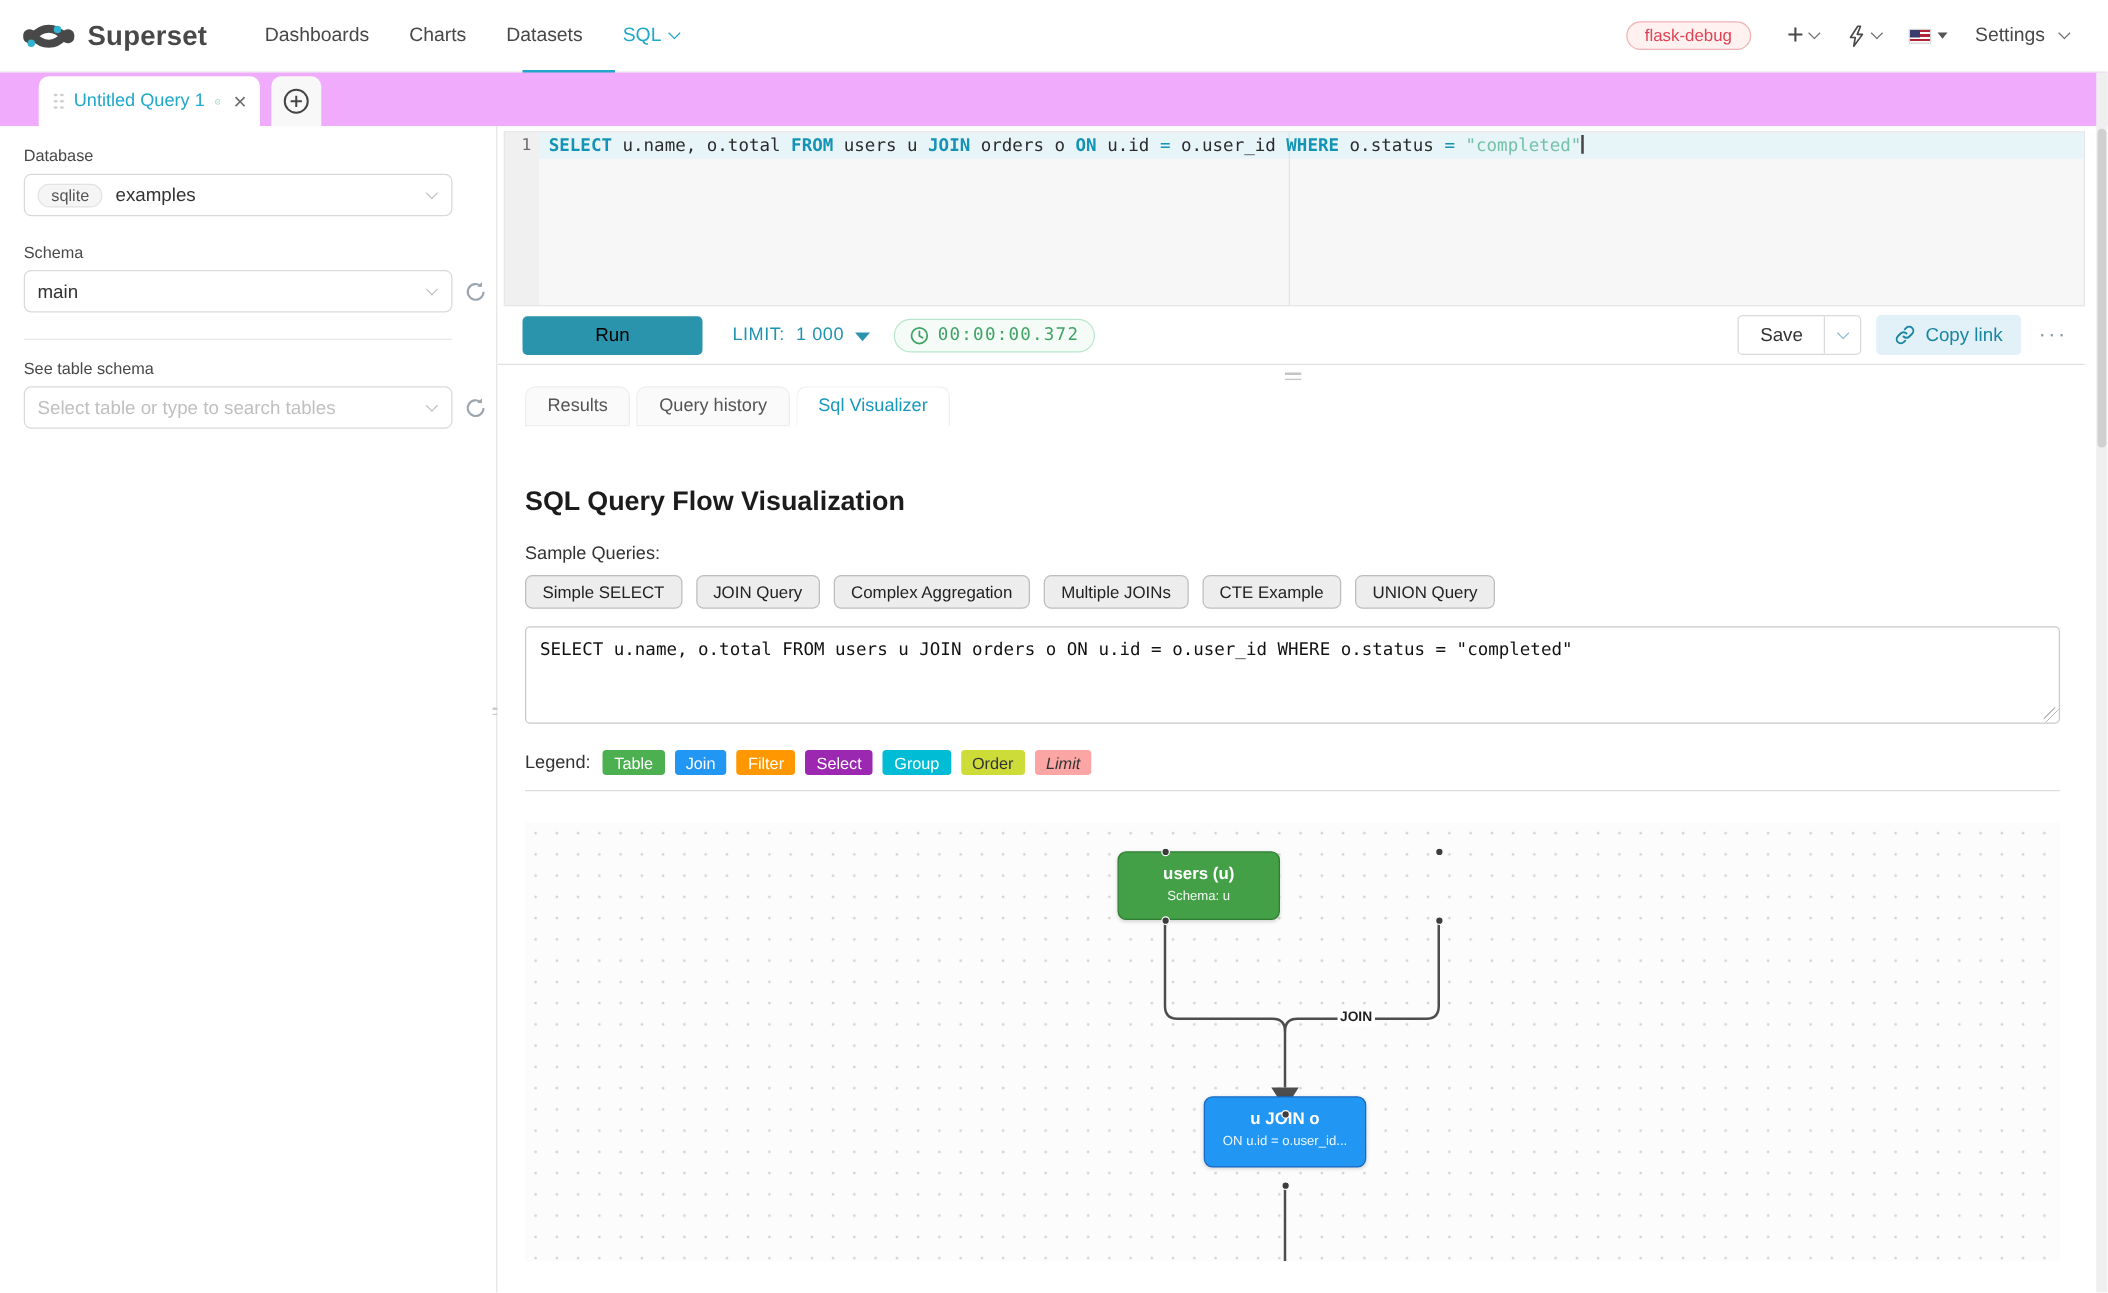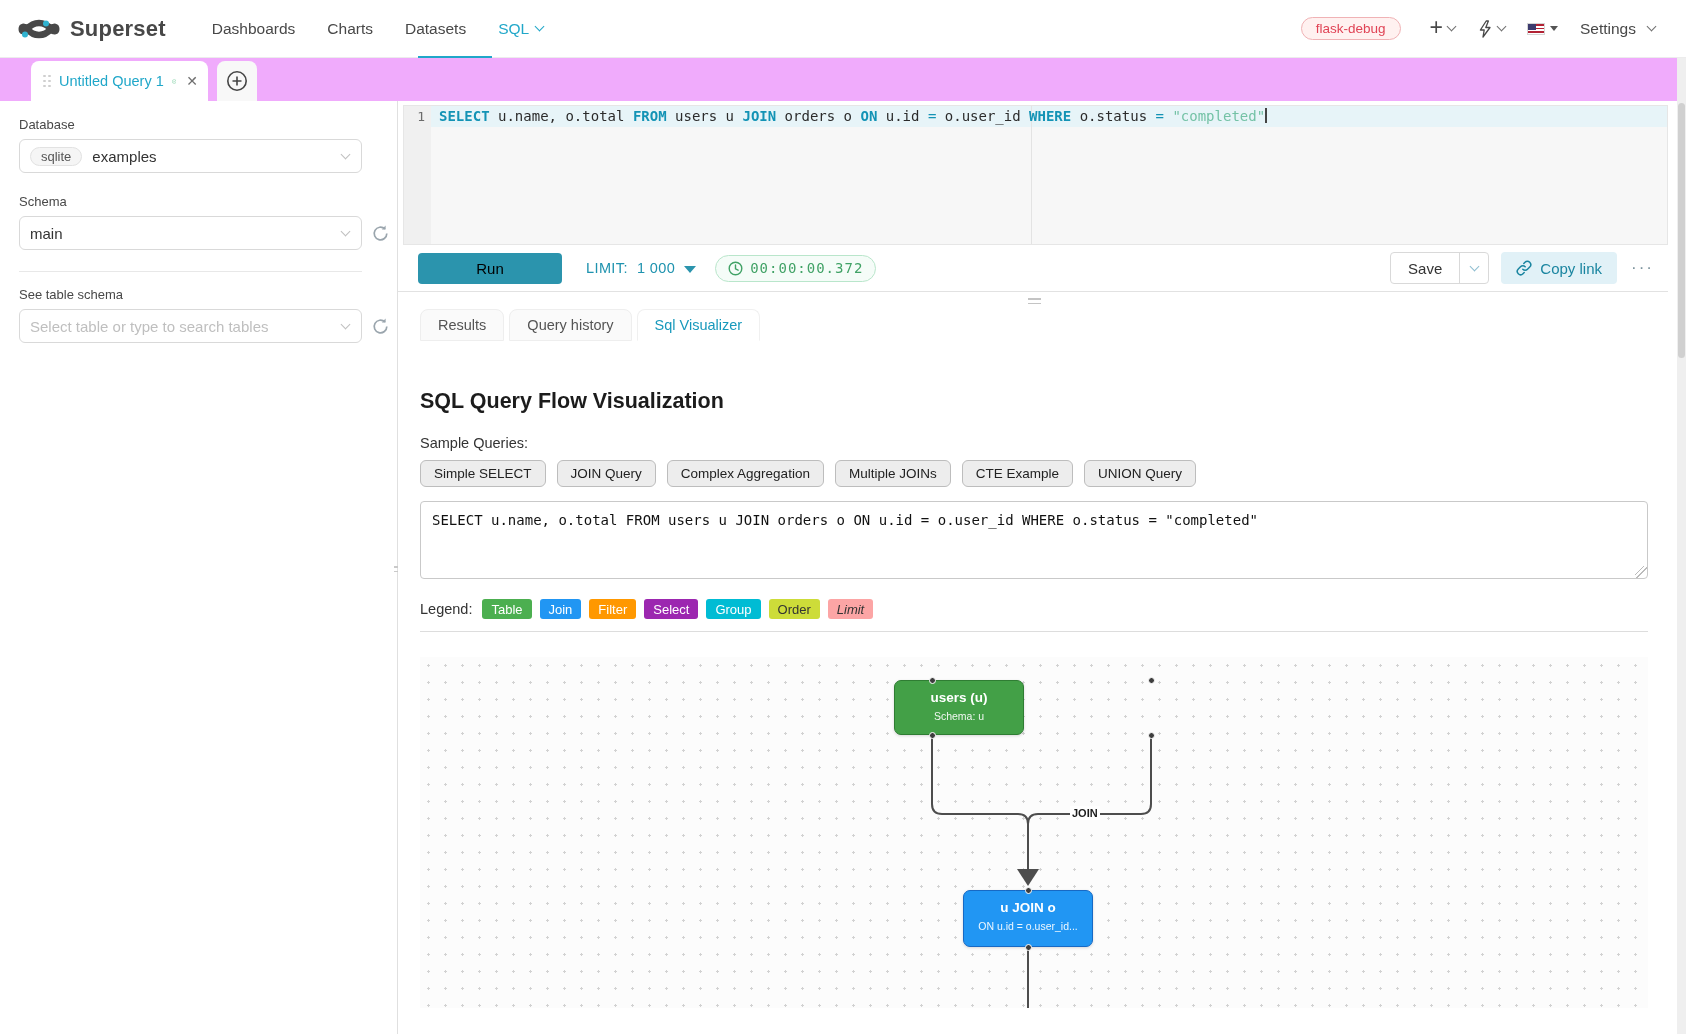--- a/index.html
+++ b/index.html
@@ -128,21 +128,21 @@
   
   .flow { position:relative; margin-top:25px; width:1228px; height:351px; background-color:#fcfcfc;
           background-image:radial-gradient(circle,#d2d2d2 1px, transparent 1.3px);
           background-size:17px 17px; overflow:hidden; }
   .flow-node { position:absolute; width:130px; border-radius:7px; border:1.5px solid; color:#fff;
                text-align:center; padding-top:9px; cursor:grab; box-shadow:0 1px 3px rgba(0,0,0,.15); }
   .node-title { font-size:13.5px; font-weight:bold; }
   .node-sub { font-size:10.5px; opacity:.92; margin-top:5px; }
   .node-users  { left:447px; top:23px;  height:55px;margin-left:27px; }
   .node-orders { left:666px; top:23px;  height:55px; }
-  .node-join   { left:543px; top:233px; height:57px; }
+  .node-join   { left:543px; top:219px; height:57px; }
   .handle { position:absolute; width:7px; height:7px; border-radius:50%; background:#3d3d3d; border:1.5px solid #fff; }
   .edge-label { position:absolute; left:650px; top:149px; background:#fff; font-size:11px; font-weight:bold;
                 color:#1d1d1d; padding:1px 2px; }
   .edges { position:absolute; left:0; top:0; }
 
   .scrollbar { position:absolute; right:0; top:58px; width:9px; height:976px; background:#efefef; }
   .scroll-thumb { position:absolute; left:1px; top:45px; width:7px; height:255px; background:#d0d0d0; border-radius:4px; }
 </style>
 </head>
 <body>

